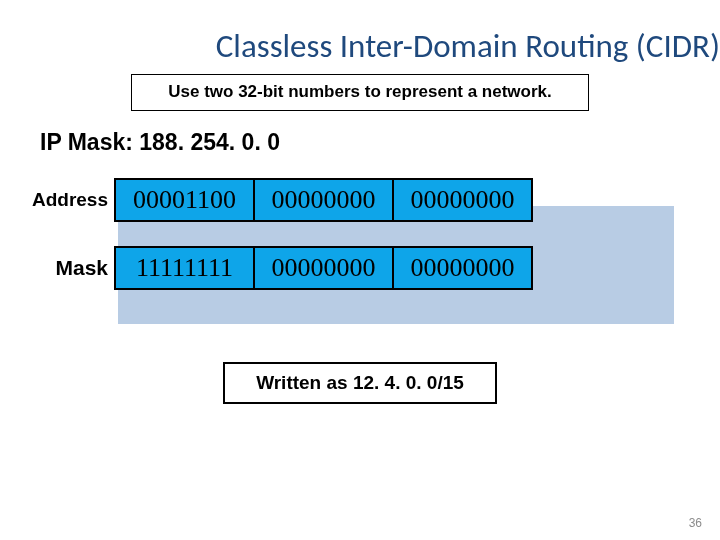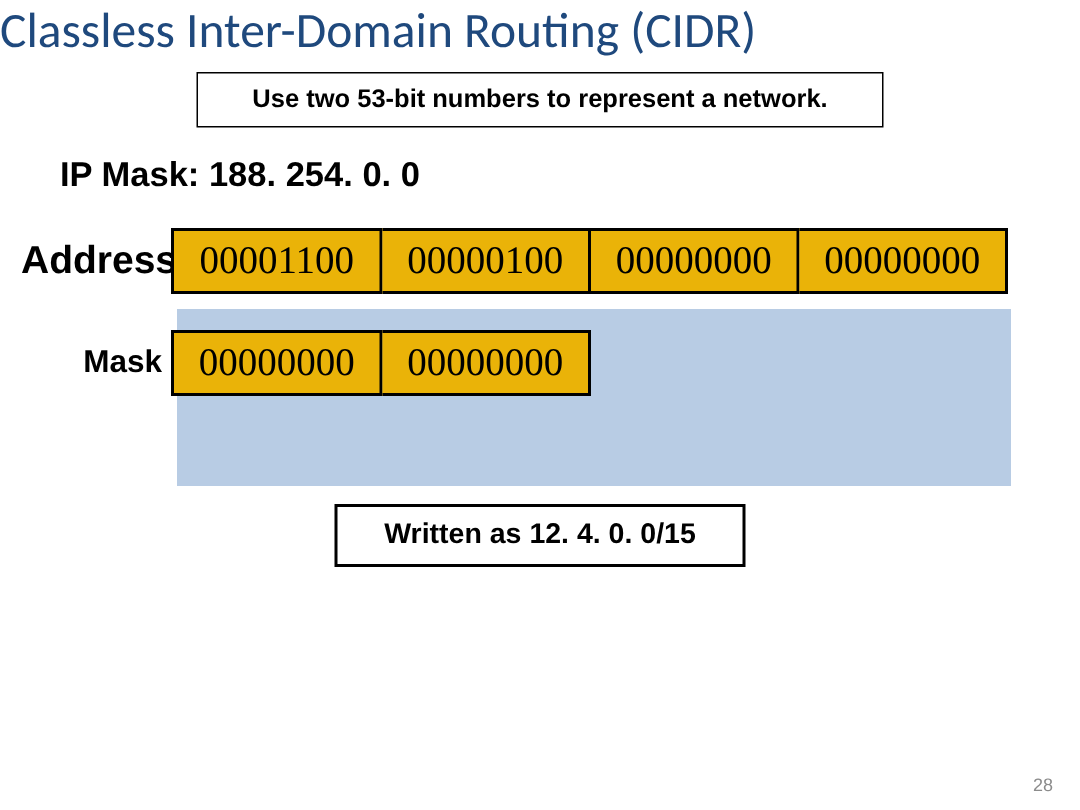--- a/index.html
+++ b/index.html
@@ -9,22 +9,22 @@
     height: 540px;
     background: #fff;
     font-family: Arial, Helvetica, sans-serif;
     color: #000;
     position: relative;
   }
   .title {
     font-family: Calibri, Arial, sans-serif;
     font-size: 33px;
     color: #1f497d;
-    text-align: left;
-    padding-top: 0;
+    text-align: right;
+    padding-top: 26px;
     padding-bottom: 8px;
     font-weight: 400;
   }
   .subtitle-box {
     border: 1.5px solid #000;
     width: 440px;
     margin: 0 auto 18px auto;
     padding: 6px 8px;
     text-align: center;
     font-weight: bold;
@@ -40,40 +40,40 @@
     font-size: 23px;
   }
   .octet-row {
     display: flex;
     align-items: center;
     margin-left: 14px;
     margin-bottom: 24px;
   }
   .row-label {
     font-weight: bold;
-    font-size: 26px;
+    font-size: 19px;
     text-align: right;
     width: 94px;
     margin-right: 6px;
   }
   .octets {
     display: flex;
     position: relative;
   }
   .octet {
     border: 2px solid #000;
     width: 137px;
     height: 40px;
     display: flex;
     align-items: center;
     justify-content: center;
     font-family: "Times New Roman", Times, serif;
     font-size: 26px;
     letter-spacing: 0px;
-    background: #eab308;
+    background: #0ea5e9;
     position: relative;
     z-index: 2;
   }
   .octet:not(:first-child) {
     border-left: none;
   }
   .bg-shade {
     position: absolute;
     background: #b8cce4;
     z-index: 1;
@@ -157,40 +157,40 @@
   }
 </style>
 </head>
 <body>
 
 <div class="bg-shade shade-1"></div>
 
 <div class="title">Classless Inter-Domain Routing (CIDR)</div>
 
 <div class="subtitle-box">
-  <div>Use two 53-bit numbers to represent a network.</div>
+  <div>Use two 32-bit numbers to represent a network.</div>
 </div>
 
 <div class="ip-line">
   <span>IP  Mask: 188. 254. 0. 0</span>
 </div>
 
 <div class="octet-row">
   <div class="row-label">Address</div>
   <div class="octets">
     <div class="octet">00001100</div>
-    <div class="octet">00000100</div>
     <div class="octet">00000000</div>
     <div class="octet">00000000</div>
   </div>
 </div>
 
 <div class="octet-row" style="margin-bottom:4px;align-items:center;">
   <div class="row-label" style="font-size:21px;">Mask</div>
   <div class="octets">
+    <div class="octet">11111111</div>
     <div class="octet">00000000</div>
     <div class="octet">00000000</div>
   </div>
 </div>
 
 <div class="arrow-row">
   <div class="prefix-block">
     <div class="arrow-with-label">
       <div class="arrowbox" style="width:46px;">
         <div class="dbl-arrow-line"></div>
@@ -213,13 +213,13 @@
       <div class="arrowbox" style="width:80px;">
         <div class="dbl-arrow-line"></div>
         <div class="arrow-right-head"></div>
       </div>
     </div>
   </div>
 </div>
 
 <div class="written-box">Written as 12. 4. 0. 0/15</div>
 
-<div class="pagenum">28</div>
+<div class="pagenum">36</div>
 
 </body></html>

